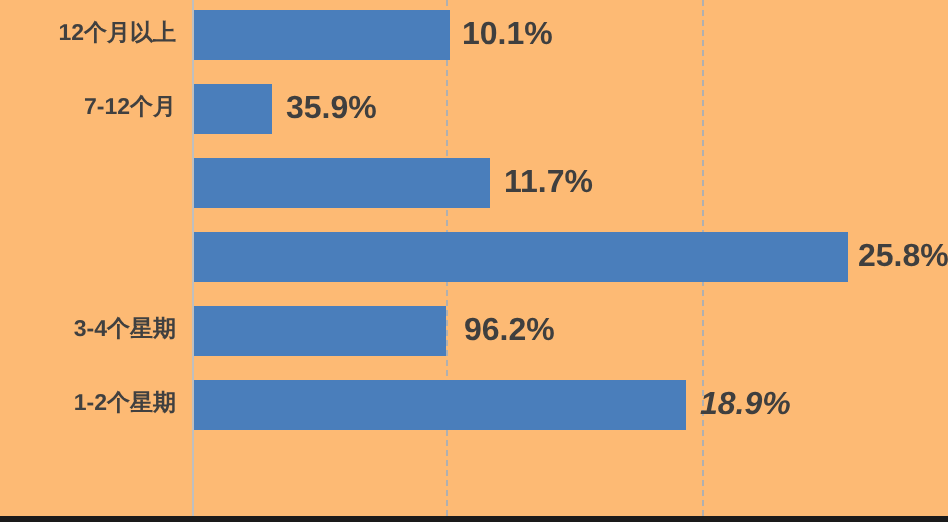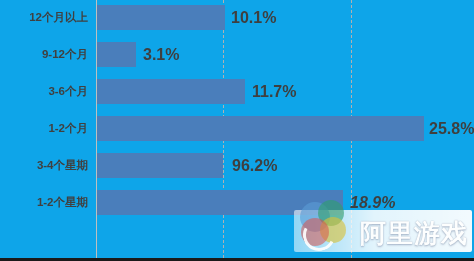--- a/index.html
+++ b/index.html
@@ -21,21 +21,21 @@
     border-bottom: 3px solid #1a1a1a;
   }
 
   
   .plot-area {
     position: absolute;
     left: 0;
     top: 0;
     width: 474px;
     height: 258px;
-    background: #0ea5e9;
+    background: #fdba74;
   }
 
   
   .axis-line {
     position: absolute;
     left: 96px;
     top: 0px;
     width: 1px;
     height: 258px;
     background: #bfbfbf;
@@ -186,58 +186,45 @@
 
     <div class="rows">
 
       <div class="row" style="top:-1px;">
         <div class="cat-label">12个月以上</div>
         <div class="bar" style="width:128px;"></div>
         <div class="bar-value" style="left:231px;">10.1%</div>
       </div>
 
       <div class="row" style="top:35.9px;">
-        <div class="cat-label">9-12个月</div>
+        <div class="cat-label">7-12个月</div>
         <div class="bar" style="width:39px;"></div>
-        <div class="bar-value" style="left:143px;">3.1%</div>
+        <div class="bar-value" style="left:143px;">35.9%</div>
       </div>
 
       <div class="row" style="top:72.8px;">
-        <div class="cat-label">3-6个月</div>
         <div class="bar" style="width:148px;"></div>
         <div class="bar-value" style="left:252px;">11.7%</div>
       </div>
 
       <div class="row" style="top:109.7px;">
-        <div class="cat-label">1-2个月</div>
         <div class="bar" style="width:327px;"></div>
         <div class="bar-value" style="left:429px;">25.8%</div>
       </div>
 
       <div class="row" style="top:146.6px;">
         <div class="cat-label">3-4个星期</div>
         <div class="bar" style="width:126px;"></div>
         <div class="bar-value" style="left:232px;">96.2%</div>
       </div>
 
       <div class="row" style="top:183.5px;">
         <div class="cat-label">1-2个星期</div>
         <div class="bar" style="width:246px;"></div>
         <div class="bar-value" style="left:350px;font-style:italic;">18.9%</div>
       </div>
 
 
     </div>
   </div>
 
-  <div class="watermark">
-    <div class="wm-plate"></div>
-    <div class="wm-logo">
-      <div class="wm-blob b-blue"></div>
-      <div class="wm-blob b-green"></div>
-      <div class="wm-blob b-yellow"></div>
-      <div class="wm-blob b-red"></div>
-      <div class="wm-arc"></div>
-    </div>
-    <div class="wm-text">阿里游戏</div>
-  </div>
 
 </div>
 
 </body></html>

